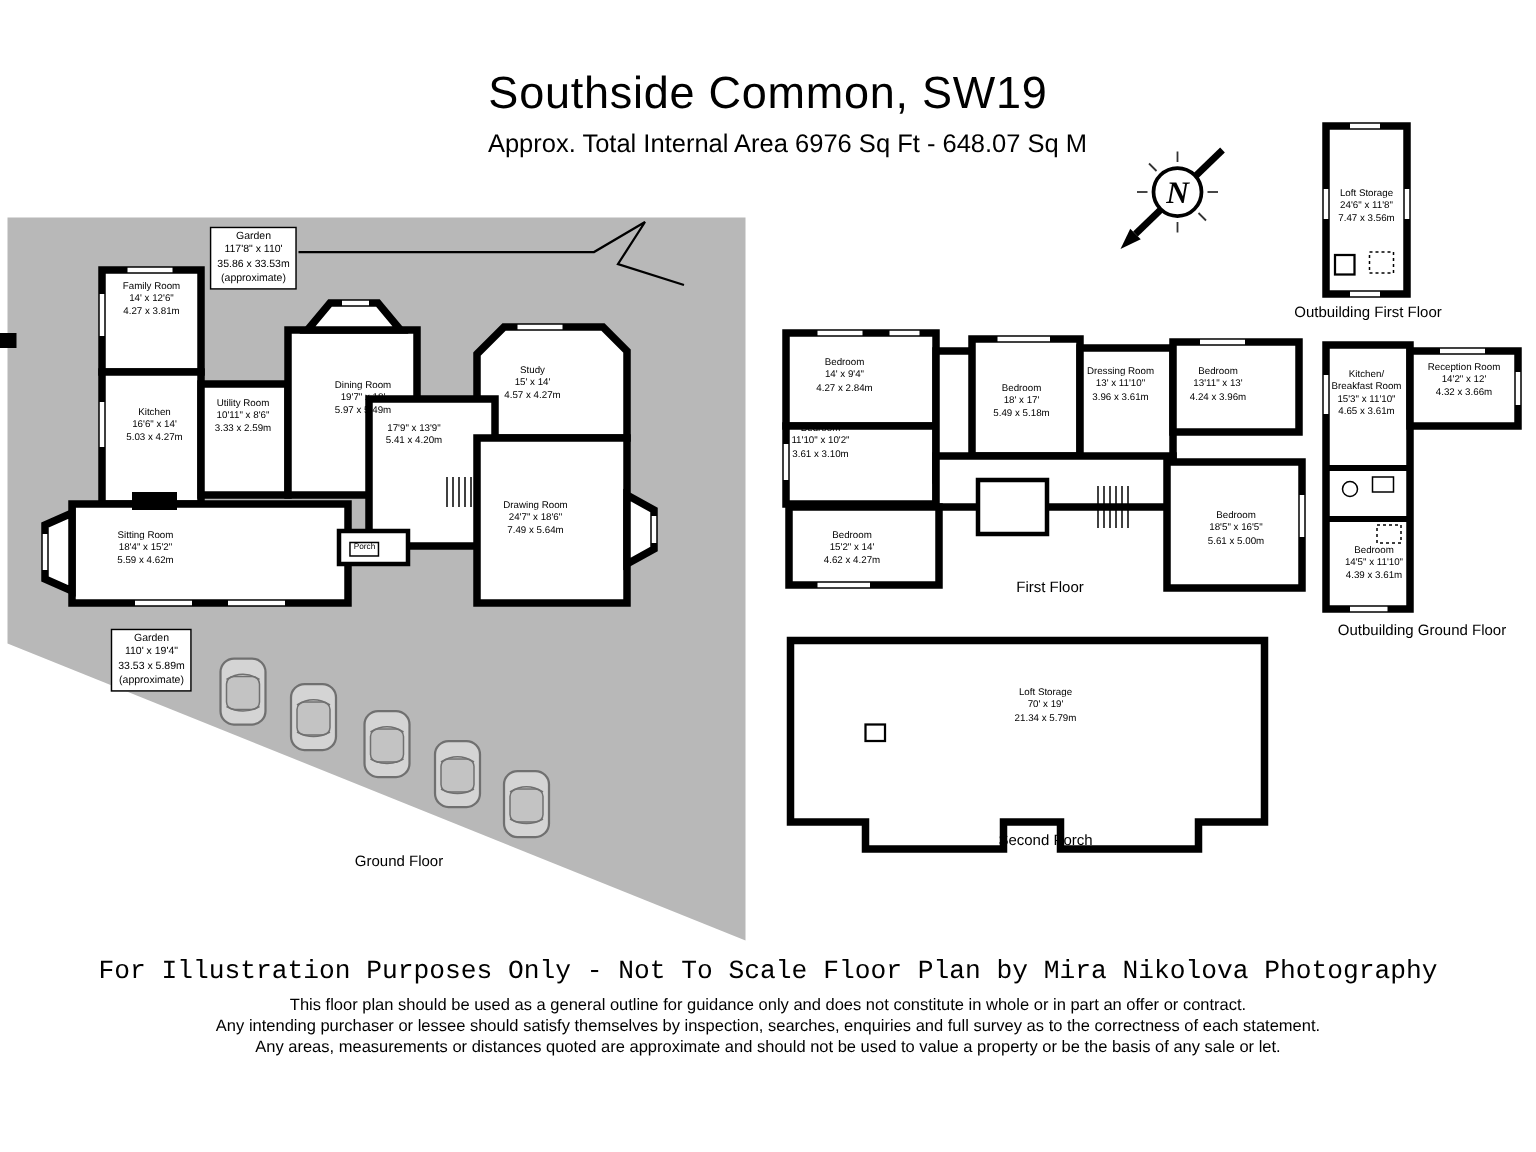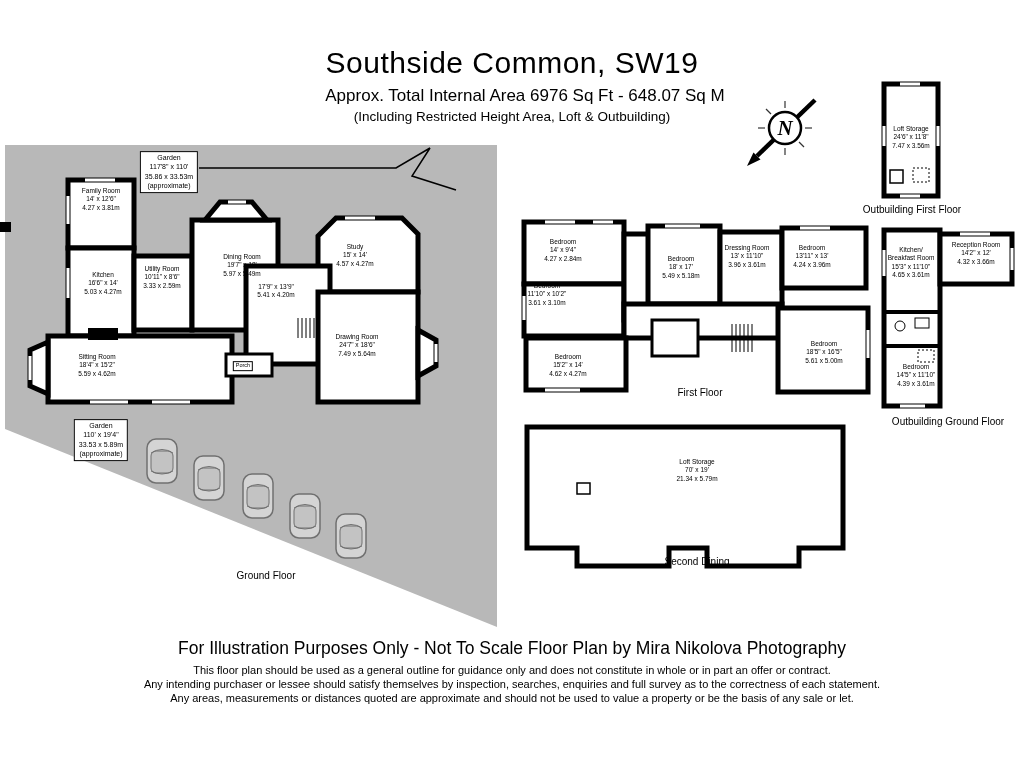--- a/index.html
+++ b/index.html
@@ -9,21 +9,21 @@
   .lbl{position:absolute;transform:translate(-50%,-50%);text-align:center;
        font:6.5px/1.3 "Liberation Sans",sans-serif;color:#000;white-space:nowrap;z-index:3;}
   .lbl span{display:block;}
   .boxed{border:1px solid #000;background:#fff;padding:1px 4px;font-size:7px;line-height:1.35;}
   .porch{border:1px solid #000;background:#fff;padding:0 2px;font-size:5.5px;line-height:1.4;}
   .caption{font-size:10px;}
   .hdr{position:absolute;left:0;width:100%;text-align:center;color:#000;z-index:3;}
   .hdr-title{top:46px;font-size:30px;letter-spacing:0.5px;}
   .hdr-sub{top:86px;font-size:17px;padding-left:13px;}
   .hdr-note{top:109px;font-size:13.5px;}
-  .ftr-main{top:638px;font-size:17.5px;}
+  .ftr-main{top:638px;font-size:17.5px;font-family:Liberation Mono, monospace;}
   .ftr-small{font-size:11px;}
   .ftr-s1{top:664px;} .ftr-s2{top:678px;} .ftr-s3{top:692px;}
 </style>
 </head>
 <body>
 
 <div id="stage">
 
   <svg id="plan-svg" width="1024" height="768" viewBox="0 0 1024 768">
 
@@ -182,21 +182,20 @@
       </g>
       <line x1="30" y1="-28" x2="-28" y2="28" stroke="#000" stroke-width="4.5"></line>
       <polygon points="-38,38 -24.5,31.5 -31.5,24.5" fill="#000"></polygon>
       <circle cx="0" cy="0" r="16" fill="#fff" stroke="#000" stroke-width="2.5"></circle>
       <text x="0" y="7" text-anchor="middle" font-family="Liberation Serif, serif" font-size="21" font-style="italic" font-weight="bold">N</text>
     </g>
   </svg>
 
   <div class="hdr hdr-title">Southside Common, SW19</div>
   <div class="hdr hdr-sub">Approx. Total Internal Area   6976 Sq Ft  -  648.07 Sq M</div>
-  <div class="hdr hdr-note">(Including Restricted Height Area, Loft &amp; Outbuilding)</div>
 
   <div class="lbl boxed" style="left:169px;top:172px;">
     <span>Garden</span>
     <span>117'8" x 110'</span>
     <span>35.86 x 33.53m</span>
     <span>(approximate)</span>
   </div>
   <div class="lbl boxed" style="left:101px;top:440px;">
     <span>Garden</span>
     <span>110' x 19'4"</span>
@@ -281,21 +280,21 @@
       <span>18'5" x 16'5"</span>
       <span>5.61 x 5.00m</span>
   </div>
   <div class="lbl caption" style="left:700px;top:392px;">First Floor</div>
 
   <div class="lbl" style="left:697px;top:471px;">
     <span>Loft Storage</span>
       <span>70' x 19'</span>
       <span>21.34 x 5.79m</span>
   </div>
-  <div class="lbl caption" style="left:697px;top:561px;">Second Dining</div>
+  <div class="lbl caption" style="left:697px;top:561px;">Second Porch</div>
 
   <div class="lbl" style="left:911px;top:138px;">
     <span>Loft Storage</span>
       <span>24'6" x 11'8"</span>
       <span>7.47 x 3.56m</span>
   </div>
   <div class="lbl caption" style="left:912px;top:209px;">Outbuilding First Floor</div>
 
   <div class="lbl" style="left:911px;top:263px;">
     <span>Kitchen/</span>

